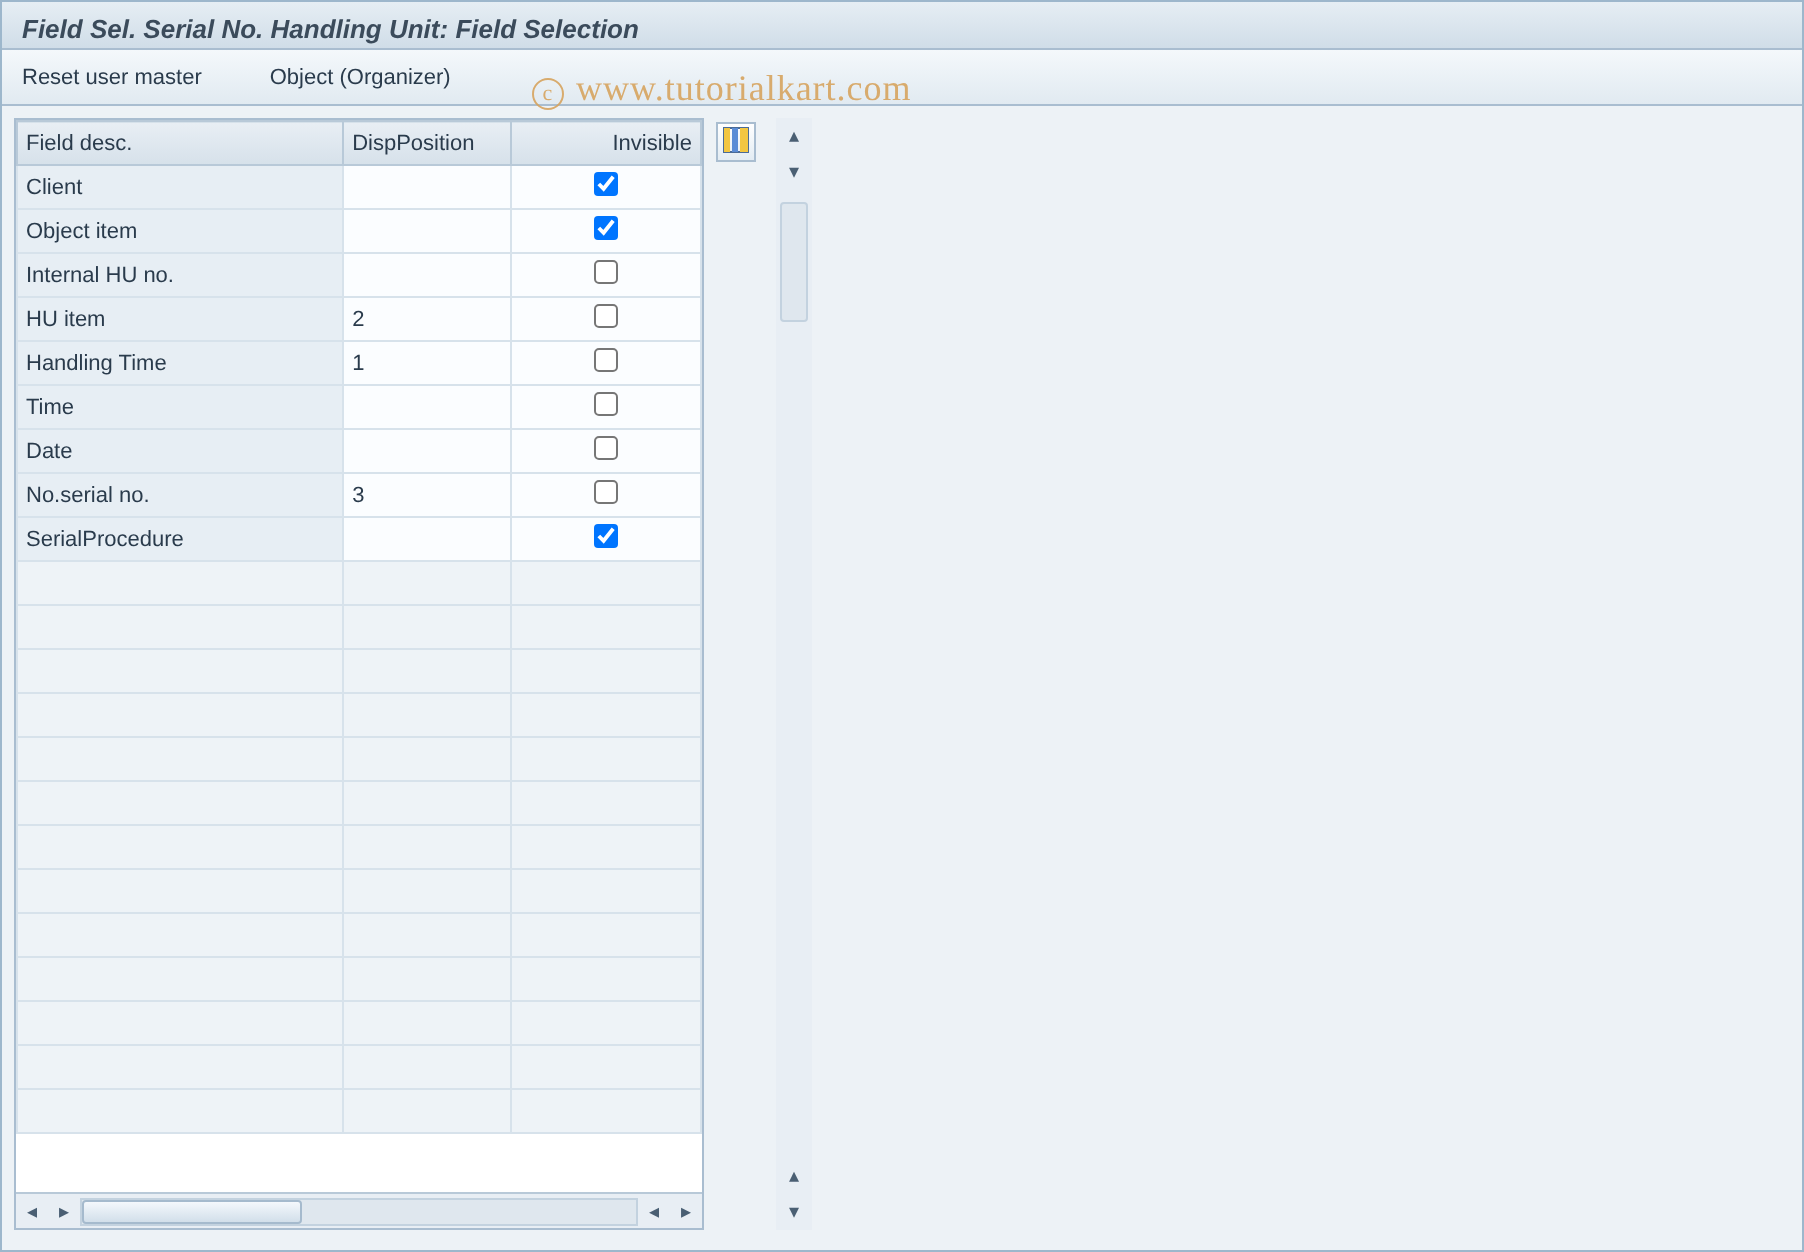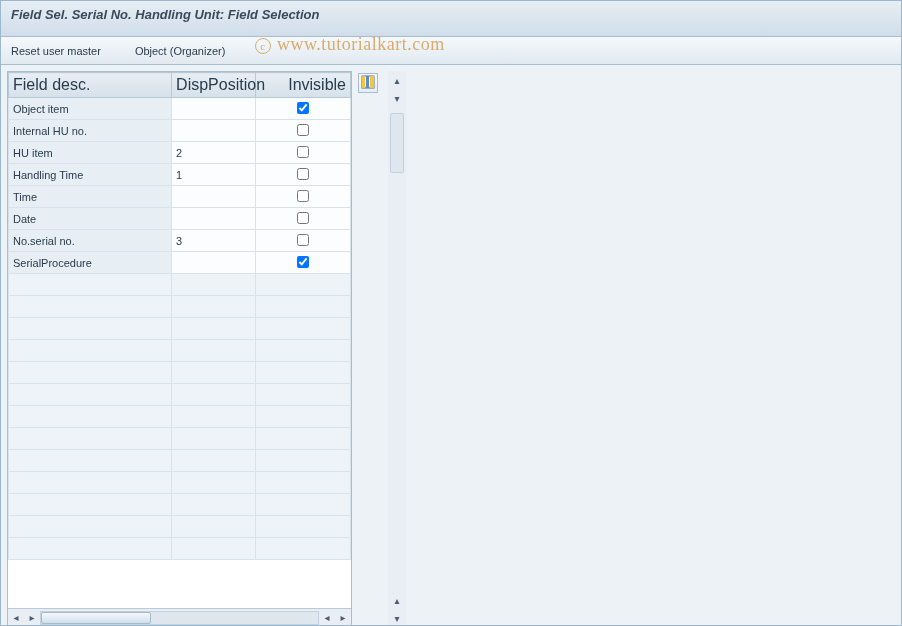--- a/index.html
+++ b/index.html
@@ -6,21 +6,21 @@
     body {
       font-family: Arial, sans-serif;
       font-size: 11px;
       background: #edf2f6;
       width: 902px;
       height: 626px;
       overflow: hidden;
       border: 1px solid #9db7cc;
     }
     .title-bar {
-      height: 36px;
+      height: 24px;
       background: linear-gradient(to bottom, #e6eef4, #d0dde8);
       border-bottom: 1px solid #a9bdd0;
       padding: 6px 10px;
       font-weight: bold;
       font-style: italic;
       color: #3b4b5b;
       font-size: 13px;
     }
     .toolbar {
       height: 28px;
@@ -54,21 +54,21 @@
       table-layout: fixed;
     }
     .tbl th {
       background: linear-gradient(to bottom, #e8eef4, #d6e1ea);
       border: 1px solid #b8c9d8;
       font-weight: normal;
       text-align: left;
       padding: 3px 4px;
       height: 22px;
       color: #2a3b4c;
-      font-size: 16px;
+      font-size: 11px;
     }
     .tbl td {
       border: 1px solid #d7e2eb;
       padding: 2px 4px;
       height: 22px;
       background: #fbfdff;
       color: #2a3b4c;
       font-size: 11px;
     }
     .tbl td.desc { background: #e7eef4; white-space: nowrap; overflow: hidden; }
@@ -151,21 +151,21 @@
       margin: 0 auto;
       background: #dfe7ee;
       border: 1px solid #c3d2df;
       border-radius: 2px;
     }
     input[type="checkbox"]{ width:12px;height:12px;}
     .table-scroll{ flex:1; overflow:hidden;}
     .cols-icon svg{width:14px;height:14px;}
     .watermark {
       position: absolute;
-      left: 255px;
+      left: 266px;
       top: 34px;
       font-size: 18px;
       color: #d7a45f;
       font-family: Georgia, serif;
       pointer-events: none;
       letter-spacing: 0.5px;
       opacity: 0.9;
     }
     .watermark .copy{
       display:inline-block;
@@ -200,20 +200,25 @@
         </colgroup>
         <thead>
           <tr>
             <th>Field desc.</th>
             <th>DispPosition</th>
             <th style="text-align:right">Invisible</th>
           </tr>
         </thead>
         <tbody id="tbody">
             <tr>
+              <td class="desc">Client</td>
+              <td></td>
+              <td class="cbk"><input type="checkbox" checked="" style=""></td>
+            </tr>
+            <tr>
               <td class="desc">Object item</td>
               <td></td>
               <td class="cbk"><input type="checkbox" checked="" style=""></td>
             </tr>
             <tr>
               <td class="desc">Internal HU no.</td>
               <td></td>
               <td class="cbk"><input type="checkbox" style=""></td>
             </tr>
             <tr>

